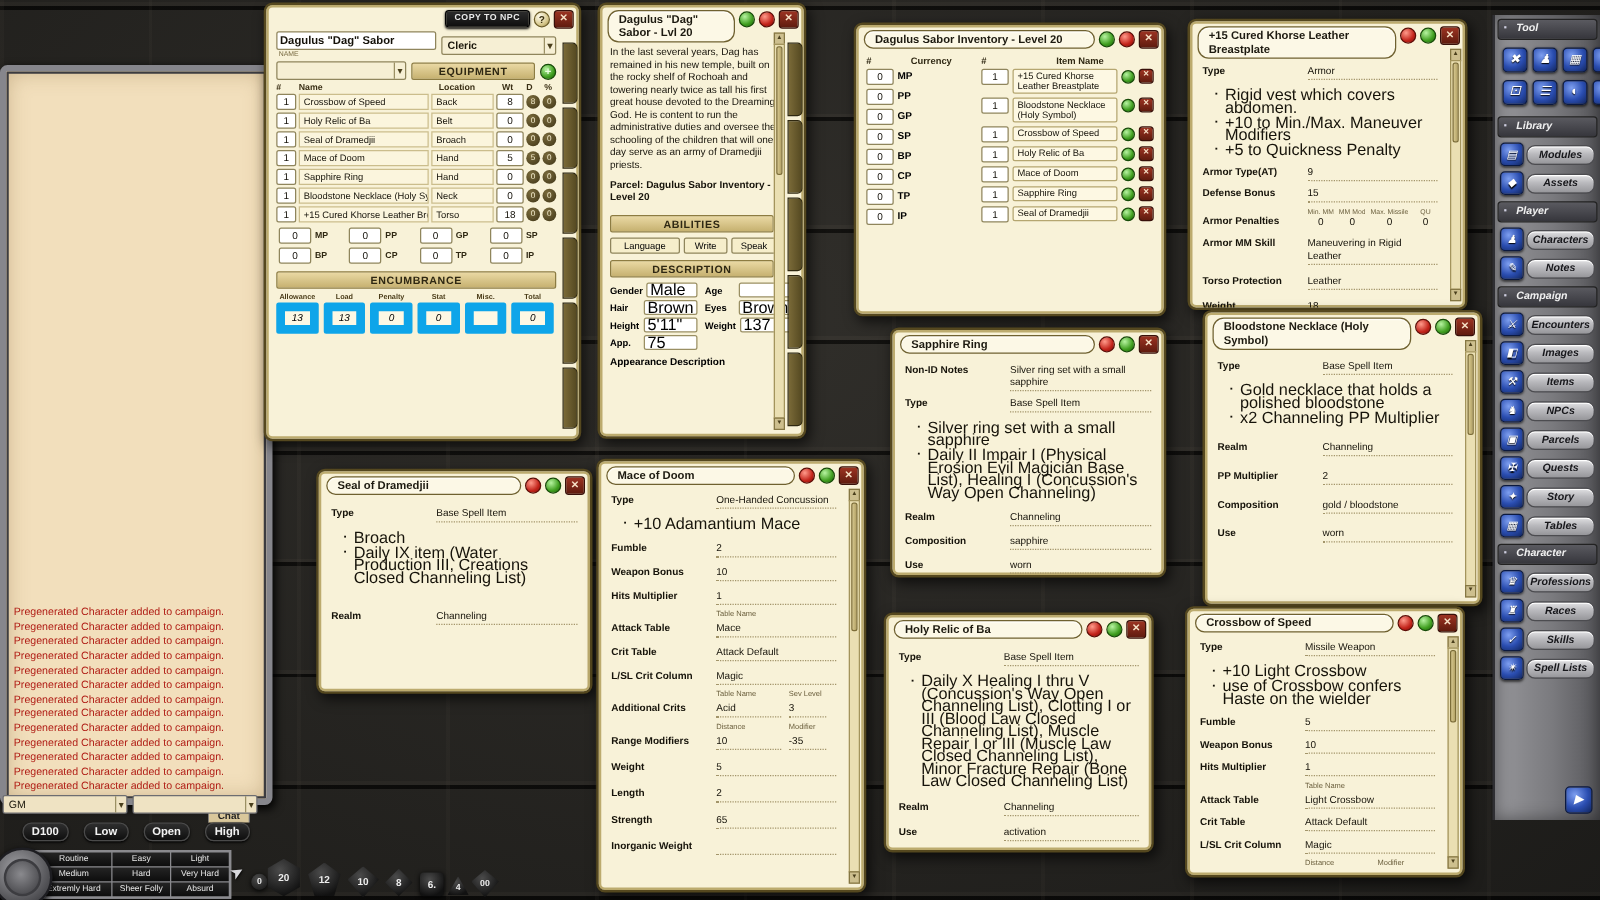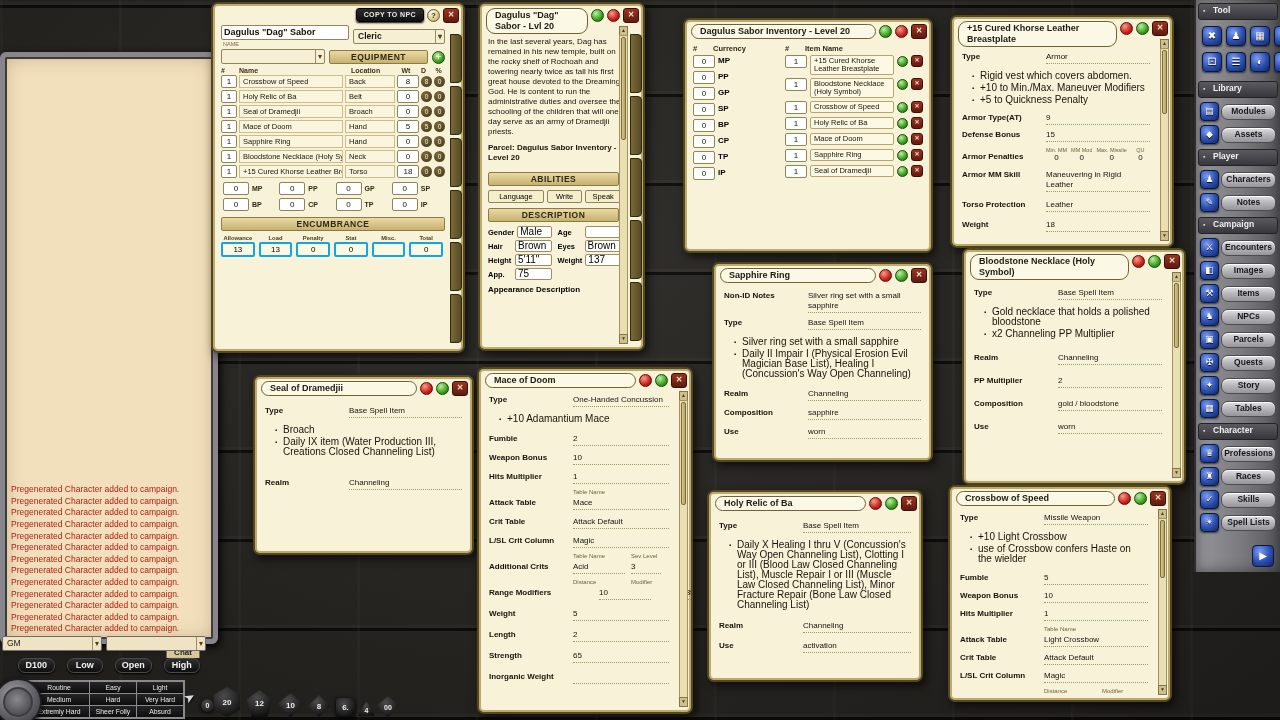--- a/index.html
+++ b/index.html
@@ -30,21 +30,21 @@
     border-radius:3px;color:#f7e3c8;position:relative;}
   .xbtn::after{content:"✕";position:absolute;inset:0;text-align:center;font-size:8px;line-height:12px;font-weight:bold;}
   .xbtn.sm{width:10px;height:10px;}.xbtn.sm::after{font-size:6px;line-height:9px;}
   .secbar{flex:1;background:linear-gradient(#ead9a4,#c6b170);border:1px solid #8d7c42;border-radius:2px;
     color:#2f2813;font-size:8.5px;font-weight:bold;text-align:center;letter-spacing:.5px;height:12px;line-height:12px;}
   .frow{display:flex;align-items:flex-start;padding:1px 10px;font-size:8px;line-height:10px;color:#16130a;margin-top:3px;}
   .flabel{font-weight:bold;width:84px;flex:none;}
   .fval{flex:1;min-height:10px;border-bottom:1px dotted #a3956a;padding-bottom:1px;}
   .fval.half{flex:none;width:52px;margin-right:6px;}
   .fval.sev{flex:none;width:30px;}
-  .bullets{margin:4px 12px 2px 18px;padding:2px 2px;font-size:10px;line-height:10px;color:#16130a;list-style:none;}
+  .bullets{margin:4px 12px 2px 18px;padding:2px 2px;font-size:13px;line-height:10px;color:#16130a;list-style:none;}
   .bullets li{position:relative;padding-left:8px;margin-bottom:2px;}
   .bullets li::before{content:"▪";position:absolute;left:0;top:0;font-size:6px;}
   .subh{font-size:6px;color:#6b5f3d;padding-left:94px;margin-top:4px;line-height:7px;}
   .subh2{display:flex;font-size:6px;color:#6b5f3d;padding-left:94px;margin-top:4px;line-height:7px;}
   .subh2 .s1{width:58px;}
   .ibox{background:#fff;border:1px solid #8f855c;border-radius:2px;height:11px;font-size:8px;line-height:11px;padding:0 2px;color:#141109;overflow:hidden;}
   .cell{border:1px solid #cbbd8c;background:#fbf5dd;font-size:7.5px;line-height:11px;height:11px;padding:0 3px;white-space:nowrap;overflow:hidden;color:#16130a;}
   .badge{width:11px;height:11px;flex:none;border-radius:50%;background:radial-gradient(circle at 35% 30%,#7a6b3c,#3f3517);
     color:#f3ecce;font-size:6.5px;line-height:11px;text-align:center;}
   
@@ -74,40 +74,40 @@
   .eq-name{flex:1;}
   .eq-loc{width:42px;flex:none;}
   .eq-wt{width:16px;flex:none;text-align:center;}
   .coingrid{display:grid;grid-template-columns:repeat(4,1fr);gap:3px 5px;padding:3px 10px;}
   .coincell{display:flex;align-items:center;gap:3px;}
   .coinv{width:20px;flex:none;text-align:center;}
   .coinlbl{font-size:7px;font-weight:bold;color:#2f2813;}
   .encrow{display:flex;gap:4px;padding:3px 8px;}
   .enccol{flex:1;text-align:center;}
   .ench{font-size:5.8px;font-weight:bold;color:#4a3c18;line-height:7px;}
-  .encv{height:11px;border:2px solid #0ea5e9;background:#fdf8e4;font-size:8px;line-height:11px;border-radius:2px;}
+  .encv{height:11px;border:7px solid #0ea5e9;background:#fdf8e4;font-size:8px;line-height:11px;border-radius:2px;font-style:italic;}
   
   .npcbody{padding:2px 22px 2px 8px;font-size:8px;line-height:10px;color:#16130a;}
   .npcbody p{margin:0 0 6px 0;}
   .plink{font-weight:bold;margin:2px 0 6px 0;}
   .abrow{display:flex;gap:3px;padding:3px 22px 2px 8px;}
   .abcell{border:1px solid #8f855c;background:#f6eecb;font-size:7.5px;font-weight:normal;text-align:center;height:11px;line-height:11px;border-radius:2px;}
   .abcell.w{flex:1.6;}.abcell.n{flex:1;}
   .descgrid{display:grid;grid-template-columns:1fr 1fr;gap:2px 6px;padding:3px 22px 2px 8px;}
   .dcell{display:flex;align-items:center;gap:3px;font-size:7.5px;}
   .dlbl{font-weight:bold;min-width:24px;}
-  .dval{flex:1;height:10px;background:#fff;border:1px solid #9a8f63;font-size:10px;line-height:10px;padding:0 2px;border-radius:2px;}
+  .dval{flex:1;height:10px;background:#fff;border:1px solid #9a8f63;font-size:13px;line-height:10px;padding:0 2px;border-radius:2px;}
   .applbl{font-size:8px;font-weight:bold;padding:3px 8px 1px 8px;}
   
   .pbody{display:flex;gap:8px;padding:4px 8px;}
   .pcol1{width:84px;flex:none;}
   .pcol2{flex:1;}
   .phead{display:flex;gap:4px;font-size:7.5px;font-weight:bold;color:#2f2813;margin-bottom:2px;}
   .phead .pn{width:16px;text-align:left;}
-  .phead .pt{flex:1;}
+  .phead .pt{flex:1;text-align:center;}
   .prow{display:flex;align-items:flex-start;gap:3px;margin-bottom:3px;}
   .pq{width:16px;flex:none;text-align:center;}
   .plbl{font-size:8px;font-weight:bold;line-height:11px;}
   .pname{flex:1;border:1px solid #b5a670;background:#fdf8e3;font-size:7.5px;line-height:8px;padding:1px 3px;color:#16130a;border-radius:2px;}
   
   .pencols{display:flex;flex:1;gap:4px;}
   .pencol{flex:1;text-align:center;}
   .penh{font-size:5.5px;color:#6b5f3d;line-height:6px;white-space:nowrap;overflow:hidden;}
   .penv{font-size:8px;line-height:9px;}
   
@@ -134,22 +134,22 @@
   .d20{clip-path:polygon(50% 0,93% 25%,93% 75%,50% 100%,7% 75%,7% 25%);}
   .d12{clip-path:polygon(50% 0,98% 35%,79% 100%,21% 100%,2% 35%);}
   .d10{clip-path:polygon(50% 0,100% 42%,50% 100%,0 42%);}
   .d8{clip-path:polygon(50% 0,100% 50%,50% 100%,0 50%);}
   .d6{border-radius:3px;}
   .d4{clip-path:polygon(50% 0,100% 100%,0 100%);align-items:flex-end;padding-bottom:2px;box-sizing:border-box;}
   #pointer{position:absolute;left:184px;top:690px;color:#d9d9dd;font-size:13px;transform:rotate(-30deg);text-shadow:0 1px 2px #000;}
   #dmod{position:absolute;left:201px;top:699px;width:13px;height:13px;border-radius:50%;background:radial-gradient(circle at 40% 30%,#4b4b4b,#111);
     color:#eee;font-size:7px;text-align:center;line-height:13px;font-weight:bold;filter:drop-shadow(0 1px 2px #000);}
   
-  #sidebar{position:absolute;right:0;top:0;width:84px;height:572px;
-    background:linear-gradient(90deg,#97979b,#7a7a7e 55%,#56565a);border-left:2px solid #2f2f33;box-shadow:inset 0 0 14px rgba(0,0,0,.45);}
+  #sidebar{position:absolute;right:0;top:12px;width:84px;height:644px;
+    background:linear-gradient(90deg,#97979b,#7a7a7e 55%,#56565a);border-left:2px solid #2f2f33;box-shadow:inset 0 0 14px rgba(0,0,0,.45);font-style:italic;}
   .sb-header{margin:3px 2px 2px 2px;height:15px;background:linear-gradient(#5a5a60,#36363c);border:1px solid #222;
     border-radius:3px;color:#f0f0f0;font-size:8.5px;font-weight:bold;line-height:13px;padding-left:14px;position:relative;}
   .sb-header::before{content:"▪";position:absolute;left:4px;top:0;font-size:7px;color:#cfcfe0;line-height:13px;}
   .toolgrid{display:grid;grid-template-columns:repeat(4,1fr);gap:6px 4px;padding:4px 6px 6px 6px;}
   .gem{width:18px;height:18px;border-radius:4px;background:radial-gradient(circle at 35% 30%,#7e9ff0,#2a4db0 55%,#12265e);
     border:1px solid #0b1940;color:#fff;font-size:10px;line-height:17px;text-align:center;text-shadow:0 1px 1px #000;box-shadow:0 1px 2px rgba(0,0,0,.6);}
   .sb-item{display:flex;align-items:center;gap:2px;padding:2px 4px 2px 4px;}
   .sb-item .gem{width:17px;height:17px;font-size:9px;line-height:16px;flex:none;}
   .sb-label{flex:1;height:14px;background:linear-gradient(#e2e2e4,#b9b9bd 45%,#96969a);border:1px solid #4c4c50;border-radius:7px;
     font-size:8.5px;font-weight:bold;color:#17171b;text-align:center;line-height:13px;box-shadow:inset 0 1px 0 #fff;white-space:nowrap;overflow:hidden;}
@@ -764,21 +764,21 @@
       </div>
       <div class="frow" style="margin-top:1px;">
         <div class="flabel">Additional Crits</div>
         <div class="fval half">Acid</div>
         <div class="fval sev">3</div>
       </div>
       <div class="subh2">
         <span class="s1">Distance</span>
         <span class="s2">Modifier</span>
       </div>
-      <div class="frow" style="margin-top:1px;gap:26px;">
+      <div class="frow" style="margin-top:1px;">
         <div class="flabel">Range Modifiers</div>
         <div class="fval half">10</div>
         <div class="fval sev">-35</div>
       </div>
       <div>
           <div class="frow" style="margin-top:7px;">
             <div class="flabel">Weight</div>
             <div class="fval">5</div>
           </div>
           <div class="frow" style="margin-top:7px;">

